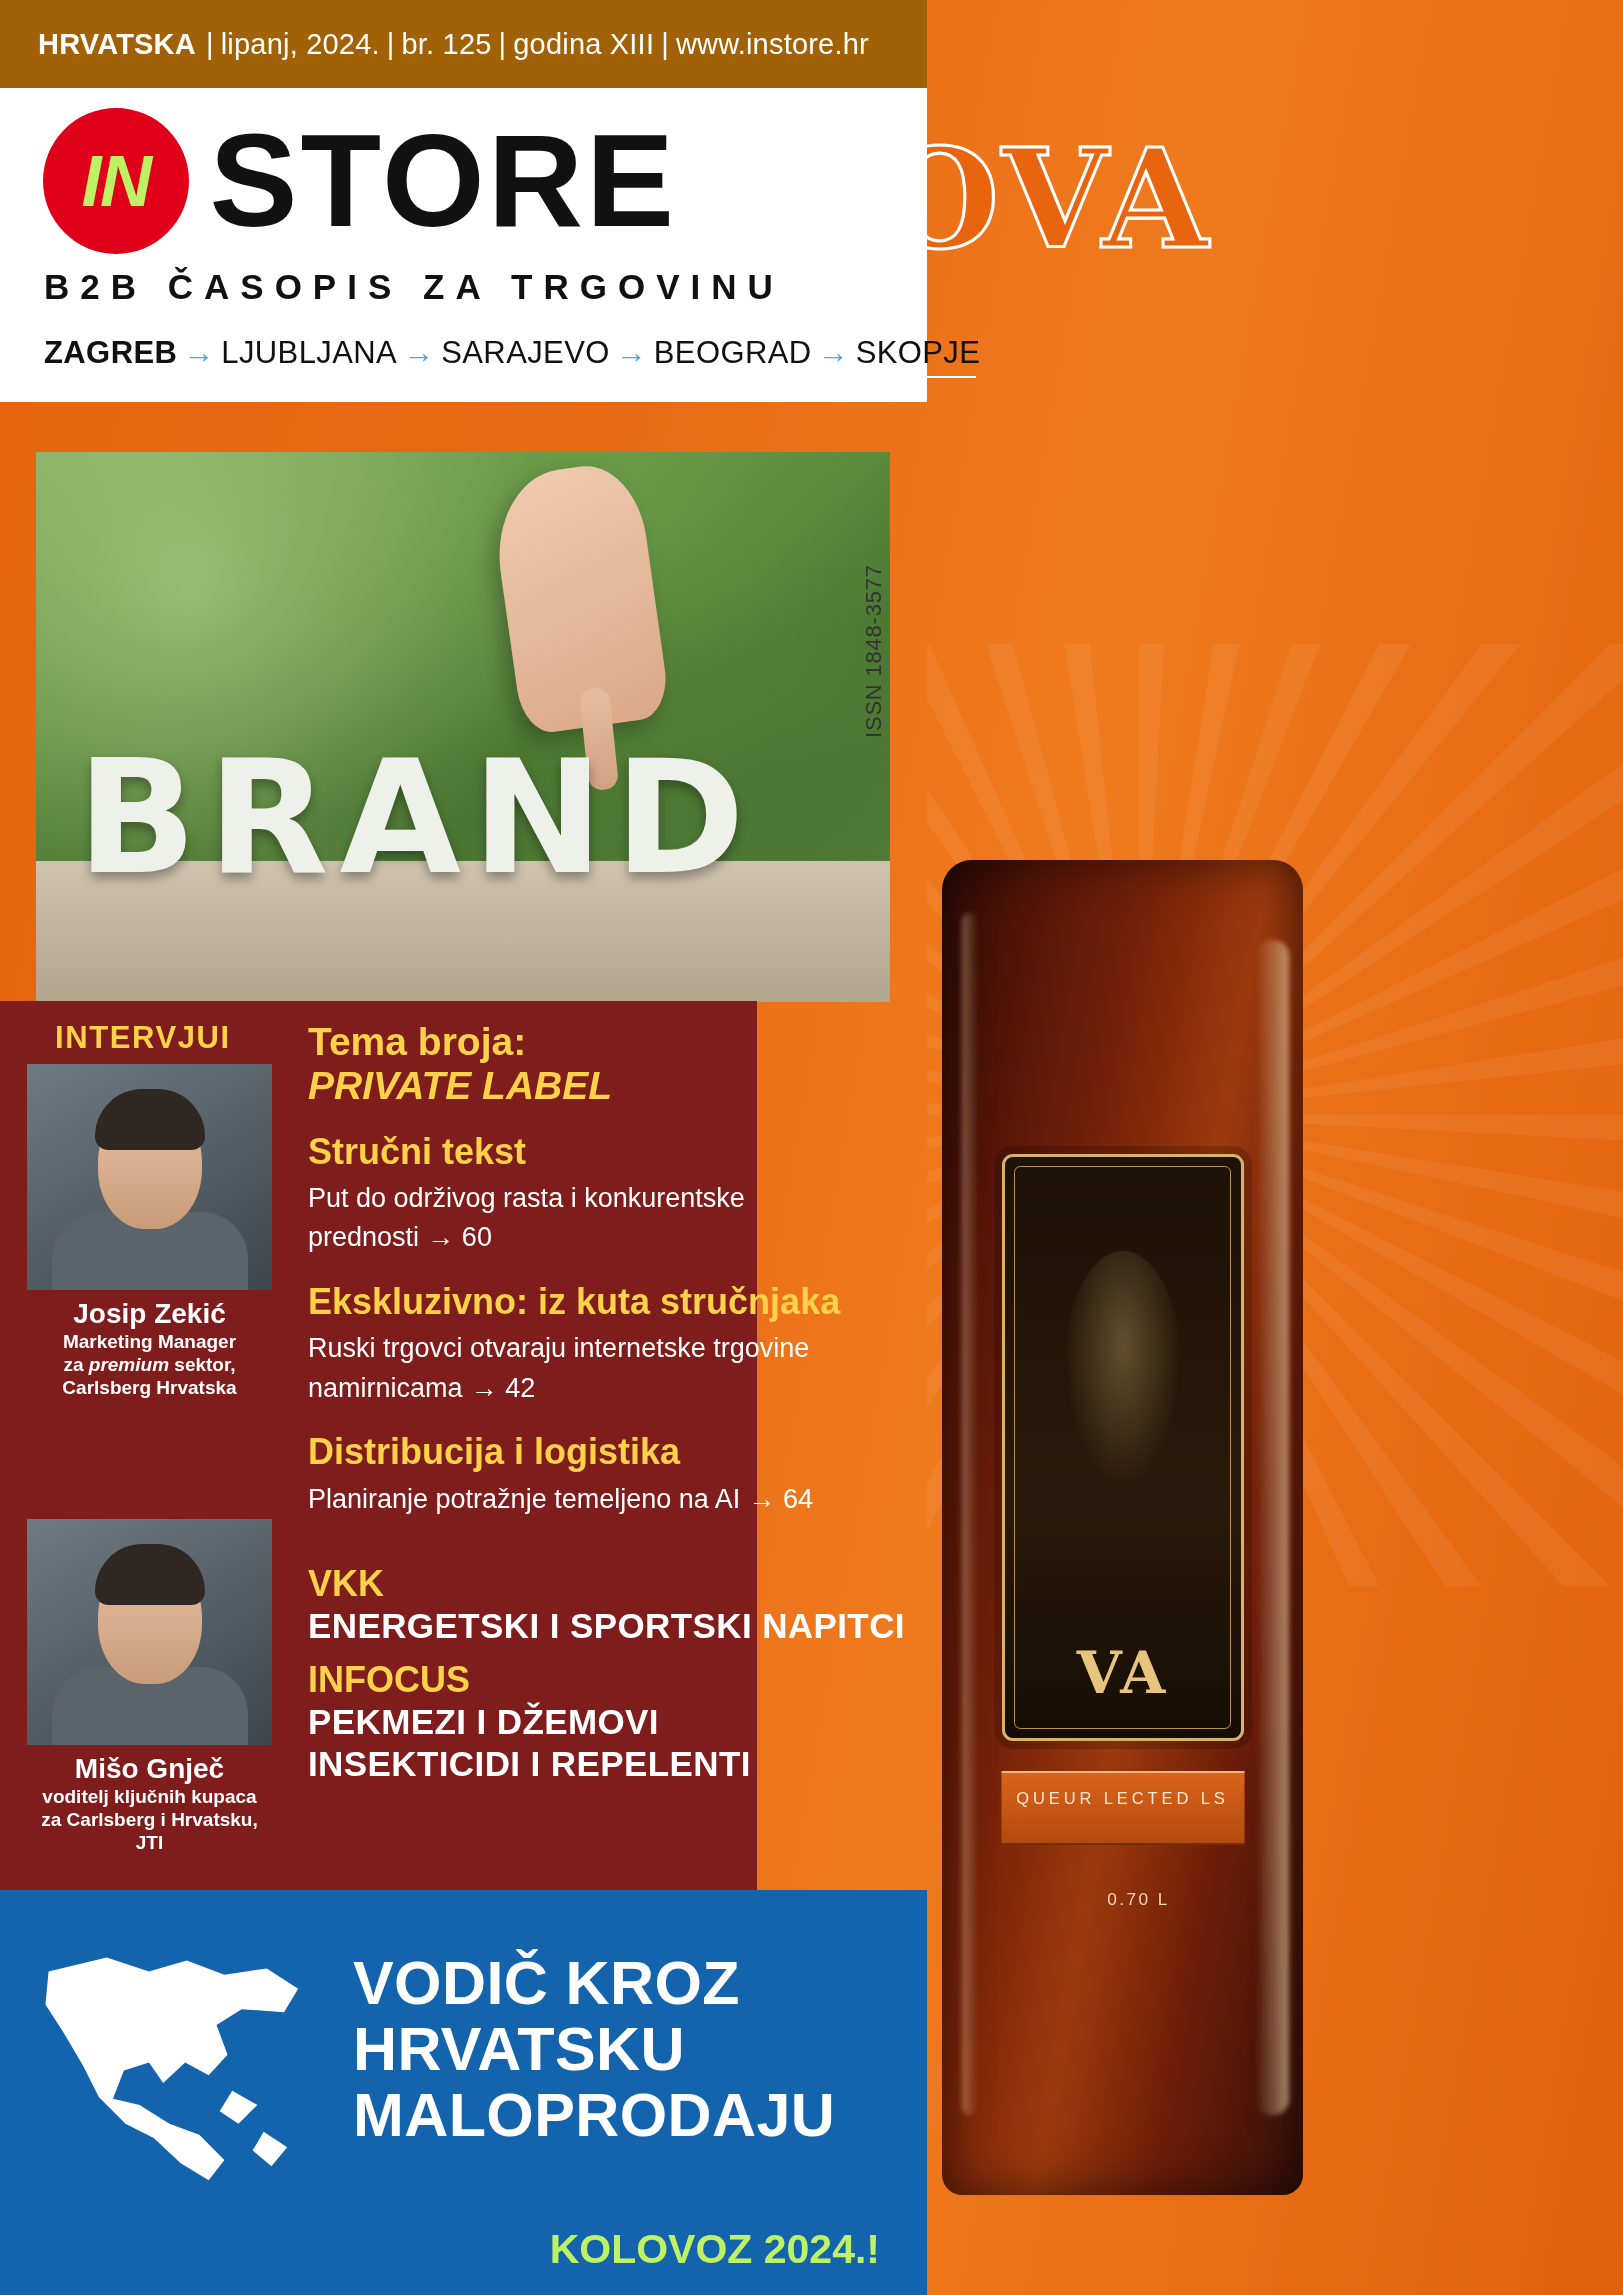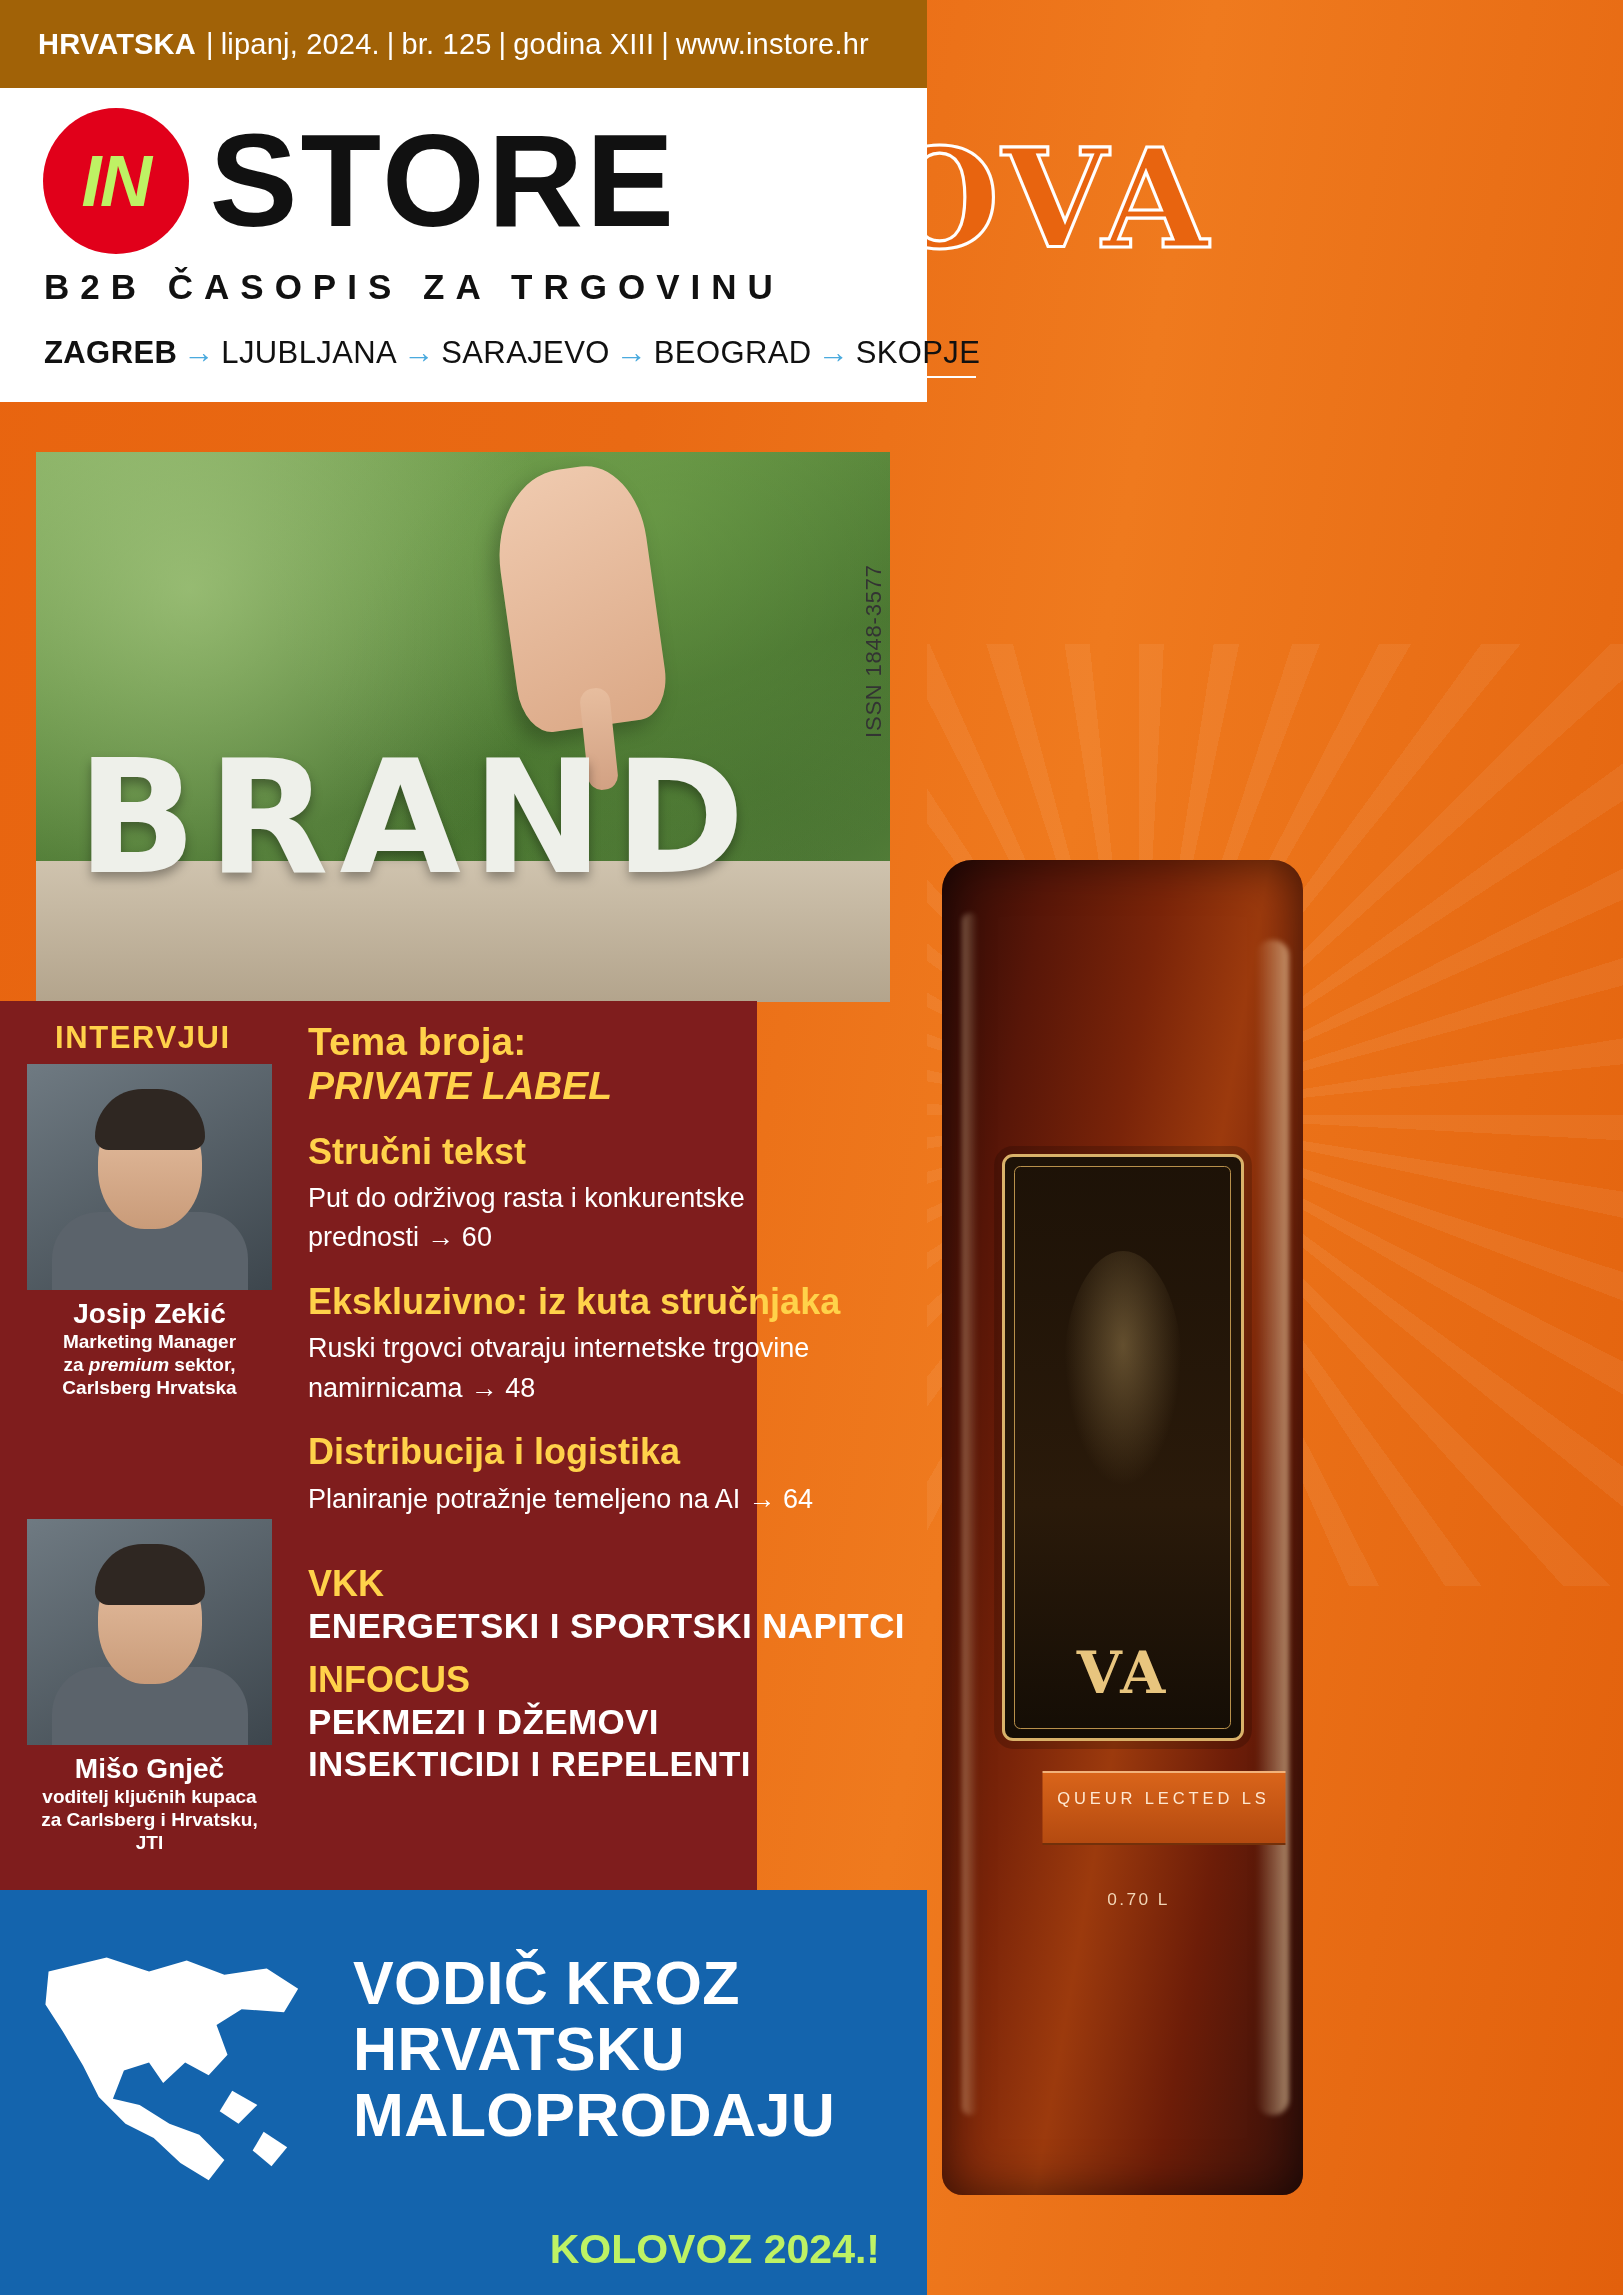--- a/index.html
+++ b/index.html
@@ -146,21 +146,20 @@
     background: linear-gradient(#d9641a, #b44a10);
     border-top: 2.4px solid #f2b27a;
     border-bottom: 2.4px solid #72300a;
     color: #ffe9d2;
     font-size: 16.5px;
     letter-spacing: 3.9px;
     text-align: center;
     line-height: 1.5;
     padding-top: 12.6px;
     box-sizing: border-box;
-    margin-left: 41px;
   }
   .bottle .vol {
     position: absolute;
     left: 50%;
     transform: translateX(-50%);
     top: 1029px;
     color: #f3d6b6;
     font-size: 17.3px;
     letter-spacing: 2.4px;
     margin-left: 16px;
@@ -590,21 +589,21 @@
       </div>
 
       <div class="sect">Stručni tekst</div>
       <div class="line">
         <span>Put do održivog rasta i konkurentske prednosti</span><span class="arw">→</span><span class="pg">60</span>
       </div>
 
       <div class="sect">Ekskluzivno: iz kuta stručnjaka</div>
       <div class="line">
         <span>Ruski trgovci otvaraju internetske trgovine</span><br>
-        <span>namirnicama</span><span class="arw">→</span><span class="pg">48</span>
+        <span>namirnicama</span><span class="arw">→</span><span class="pg">42</span>
       </div>
 
       <div class="sect">Distribucija i logistika</div>
       <div class="line">
         <span>Planiranje potražnje temeljeno na AI</span><span class="arw">→</span><span class="pg">64</span>
       </div>
 
       <div style="height:44px"></div>
 
       <div class="yellow-small">VKK</div>

